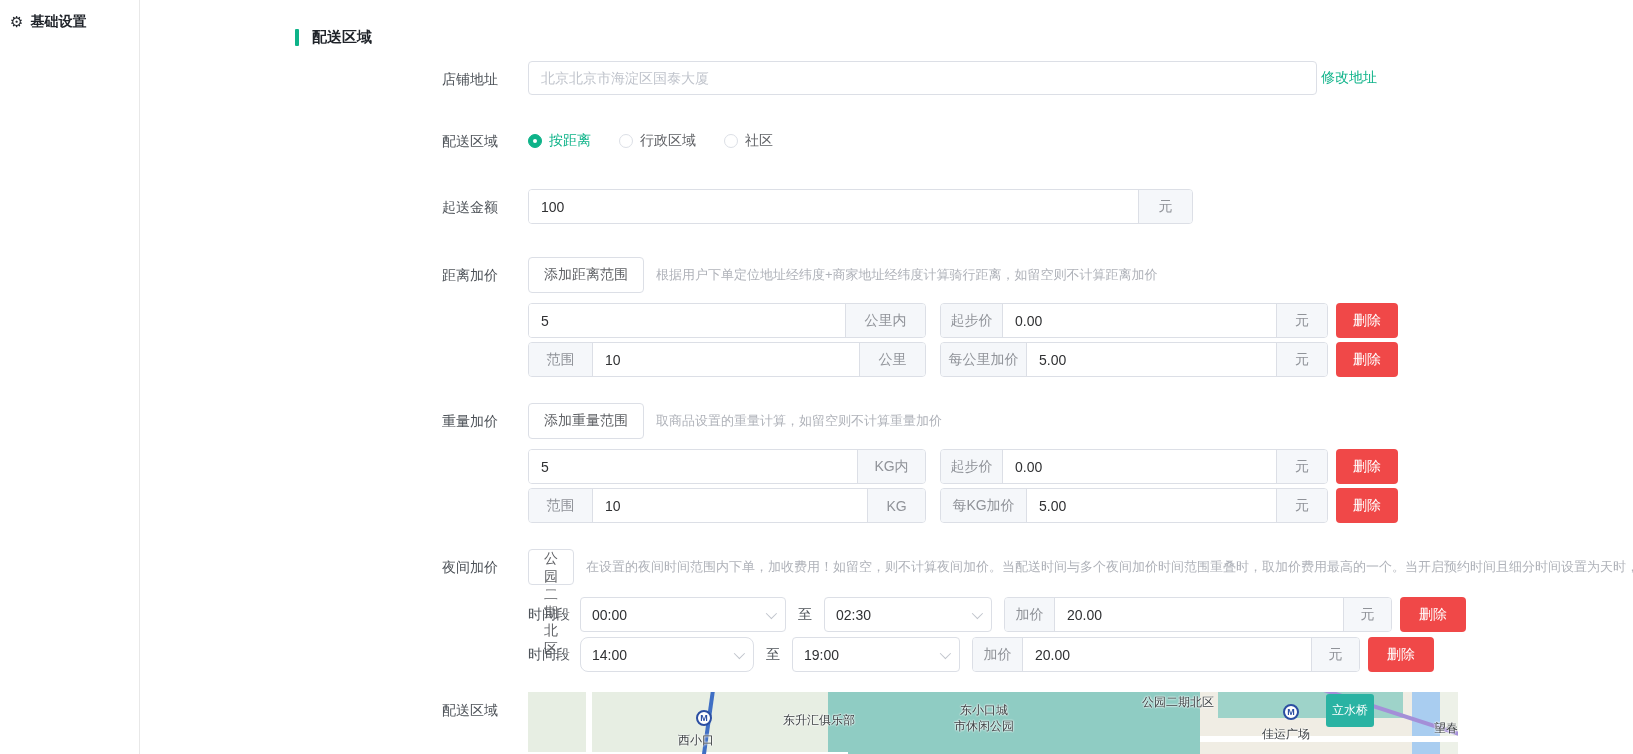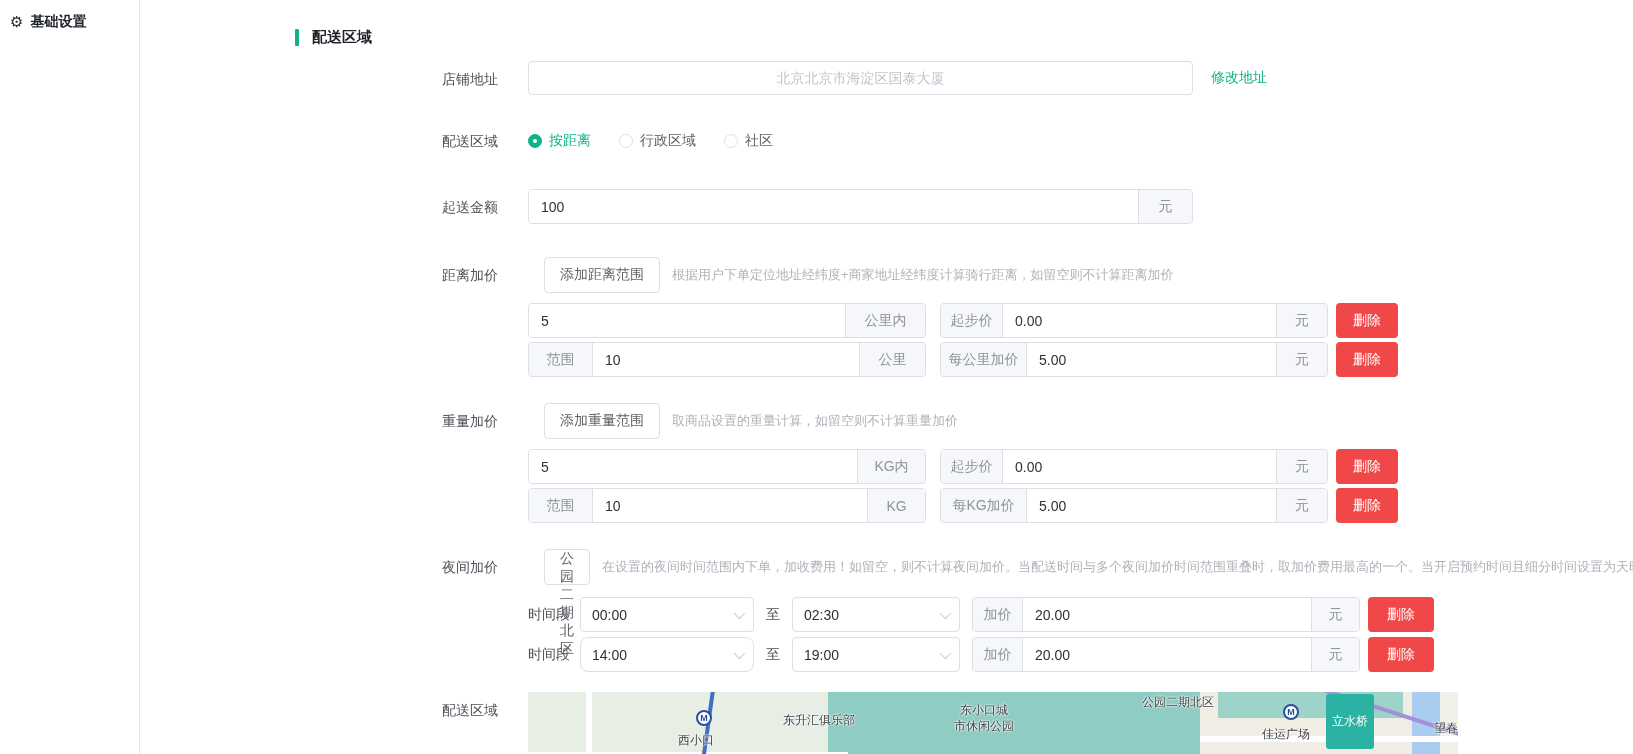--- a/index.html
+++ b/index.html
@@ -20,58 +20,58 @@
   .section-title .txt { font-size:15px; font-weight:700; color:#1f2329; }
 
   .frow { display:flex; align-items:flex-start; margin-bottom:26px; }
   .flabel { width:233px; padding-right:30px; text-align:right; font-size:14px; color:#4e5359; line-height:36px; flex:none; }
   .fcontent { display:flex; align-items:center; }
   .fcontent.col { flex-direction:column; align-items:flex-start; }
 
   input { font-family:inherit; }
   .inp { height:34px; border:1px solid #dcdfe6; border-radius:4px; padding:0 12px; font-size:14px; color:#303133; outline:none; }
   .inp::placeholder { color:#c0c4cc; }
-  .link { font-size:14px; color:var(--accent); margin-left:18px; text-decoration:none; cursor:pointer; }
+  .link { font-size:14px; color:var(--accent); margin-left:4px; text-decoration:none; cursor:pointer; }
 
   
   .radio { display:flex; align-items:center; gap:7px; margin-right:28px; cursor:pointer; }
   .rdot { width:14px; height:14px; border-radius:50%; border:1px solid #dcdfe6; background:#fff; position:relative; flex:none; }
   .radio.checked .rdot { background:var(--accent); border-color:var(--accent); }
   .radio.checked .rdot::after { content:""; position:absolute; left:4px; top:4px; width:4px; height:4px; border-radius:50%; background:#fff; }
   .radio span.rlbl { font-size:14px; color:#606266; }
   .radio.checked span.rlbl { color:var(--accent); }
 
   
   .igroup { display:flex; align-items:stretch; height:35px; border:1px solid #dcdfe6; border-radius:4px; overflow:hidden; background:#fff; flex:none; }
   .igroup input { border:none; outline:none; padding:0 12px; font-size:14px; color:#303133; flex:1; min-width:0; background:#fff; }
   .prepend,.append { background:#f5f7fa; color:#909399; font-size:14px; display:flex; align-items:center; justify-content:center; flex:none; }
   .prepend { border-right:1px solid #dcdfe6; }
   .append  { border-left:1px solid #dcdfe6; }
 
-  .btn-row { display:flex; align-items:center; margin-bottom:6px;margin-left:16px; }
+  .btn-row { display:flex; align-items:center; margin-bottom:6px; }
   .add-btn { height:36px; padding:0 15px; background:#fff; border:1px solid #dcdfe6; border-radius:4px; color:#606266; font-size:14px; cursor:pointer; }
   .hint { font-size:13px; color:#afb2b9; margin-left:12px; white-space:nowrap; }
 
   .irow { display:flex; align-items:center; margin-top:4px; }
   .del-btn { width:62px; height:35px; margin-left:8px; background:var(--danger); color:#fff; border:none; border-radius:4px; font-size:14px; cursor:pointer; }
 
   
   .tlabel { font-size:14px; color:#4e5359; margin-right:10px; }
   .select { display:flex; align-items:center; justify-content:space-between; height:35px; border:1px solid #dcdfe6; border-radius:4px; padding:0 11px; background:#fff; cursor:pointer; flex:none; }
   .select .val { font-size:14px; color:#303133; }
   .chev { width:8px; height:8px; border-right:1.5px solid #c0c4cc; border-bottom:1.5px solid #c0c4cc; transform:rotate(45deg) translateY(-2px); flex:none; }
   .to { font-size:14px; color:#4e5359; margin:0 12px; }
 
   
   .map { position:relative; width:930px; height:120px; overflow:hidden; background:#eef1ec; flex:none; }
   .map div { position:absolute; }
   .m-road { background:#ffffff; }
   .m-label { position:absolute; font-size:12px; color:#3c4043; white-space:nowrap;
     text-shadow:0 0 2px #fff,0 0 2px #fff,0 0 2px #fff; }
-  .m-badge { position:absolute; background:#2ab3a3; color:#fff !important; font-size:12px; padding:19px 6px; border-radius:3px; text-shadow:none; }
+  .m-badge { position:absolute; background:#2ab3a3; color:#fff !important; font-size:12px; padding:8px 6px; border-radius:3px; text-shadow:none; }
   .metro { position:absolute; width:16px; height:16px; border-radius:50%; background:#fff; border:2px solid #2b4ea2;
     color:#2b4ea2; font-size:9px; font-weight:700; display:flex; align-items:center; justify-content:center; }
 </style>
 </head>
 <body>
 
 <div class="app">
 
   <aside class="sidebar">
     <div class="side-item">
@@ -83,21 +83,21 @@
   <main class="main">
 
     <div class="section-title">
       <span class="bar"></span>
       <span class="txt">配送区域</span>
     </div>
 
     <div class="frow">
       <div class="flabel">店铺地址</div>
       <div class="fcontent">
-        <input class="inp" style="width: 665px; text-align: center;" placeholder="北京北京市海淀区国泰大厦">
+        <input class="inp" style="width: 789px;" placeholder="北京北京市海淀区国泰大厦">
         <a class="link">修改地址</a>
       </div>
     </div>
 
     <div class="frow" style="margin-bottom:30px;">
       <div class="flabel">配送区域</div>
       <div class="fcontent" style="height:36px;">
         <span class="radio checked">
           <span class="rdot"></span>
           <span class="rlbl">按距离</span>
@@ -195,21 +195,21 @@
 
     <div class="frow" style="margin-bottom:20px;">
       <div class="flabel">夜间加价</div>
       <div class="fcontent col">
         <div class="btn-row">
           <button class="add-btn">公园二期北区</button>
           <span class="hint">在设置的夜间时间范围内下单，加收费用！如留空，则不计算夜间加价。当配送时间与多个夜间加价时间范围重叠时，取加价费用最高的一个。当开启预约时间且细分时间设置为天时，夜间加价失效。</span>
         </div>
         <div class="irow" style="margin-top:6px;">
           <span class="tlabel">时间段</span>
-          <div class="select" style="width:174px;">
+          <div class="select" style="width:206px;">
             <span class="val">00:00</span>
             <span class="chev"></span>
           </div>
           <span class="to">至</span>
           <div class="select" style="width:168px;">
             <span class="val">02:30</span>
             <span class="chev"></span>
           </div>
           <div class="igroup" style="width:388px; margin-left:12px;">
             <span class="prepend" style="width:50px;">加价</span>

